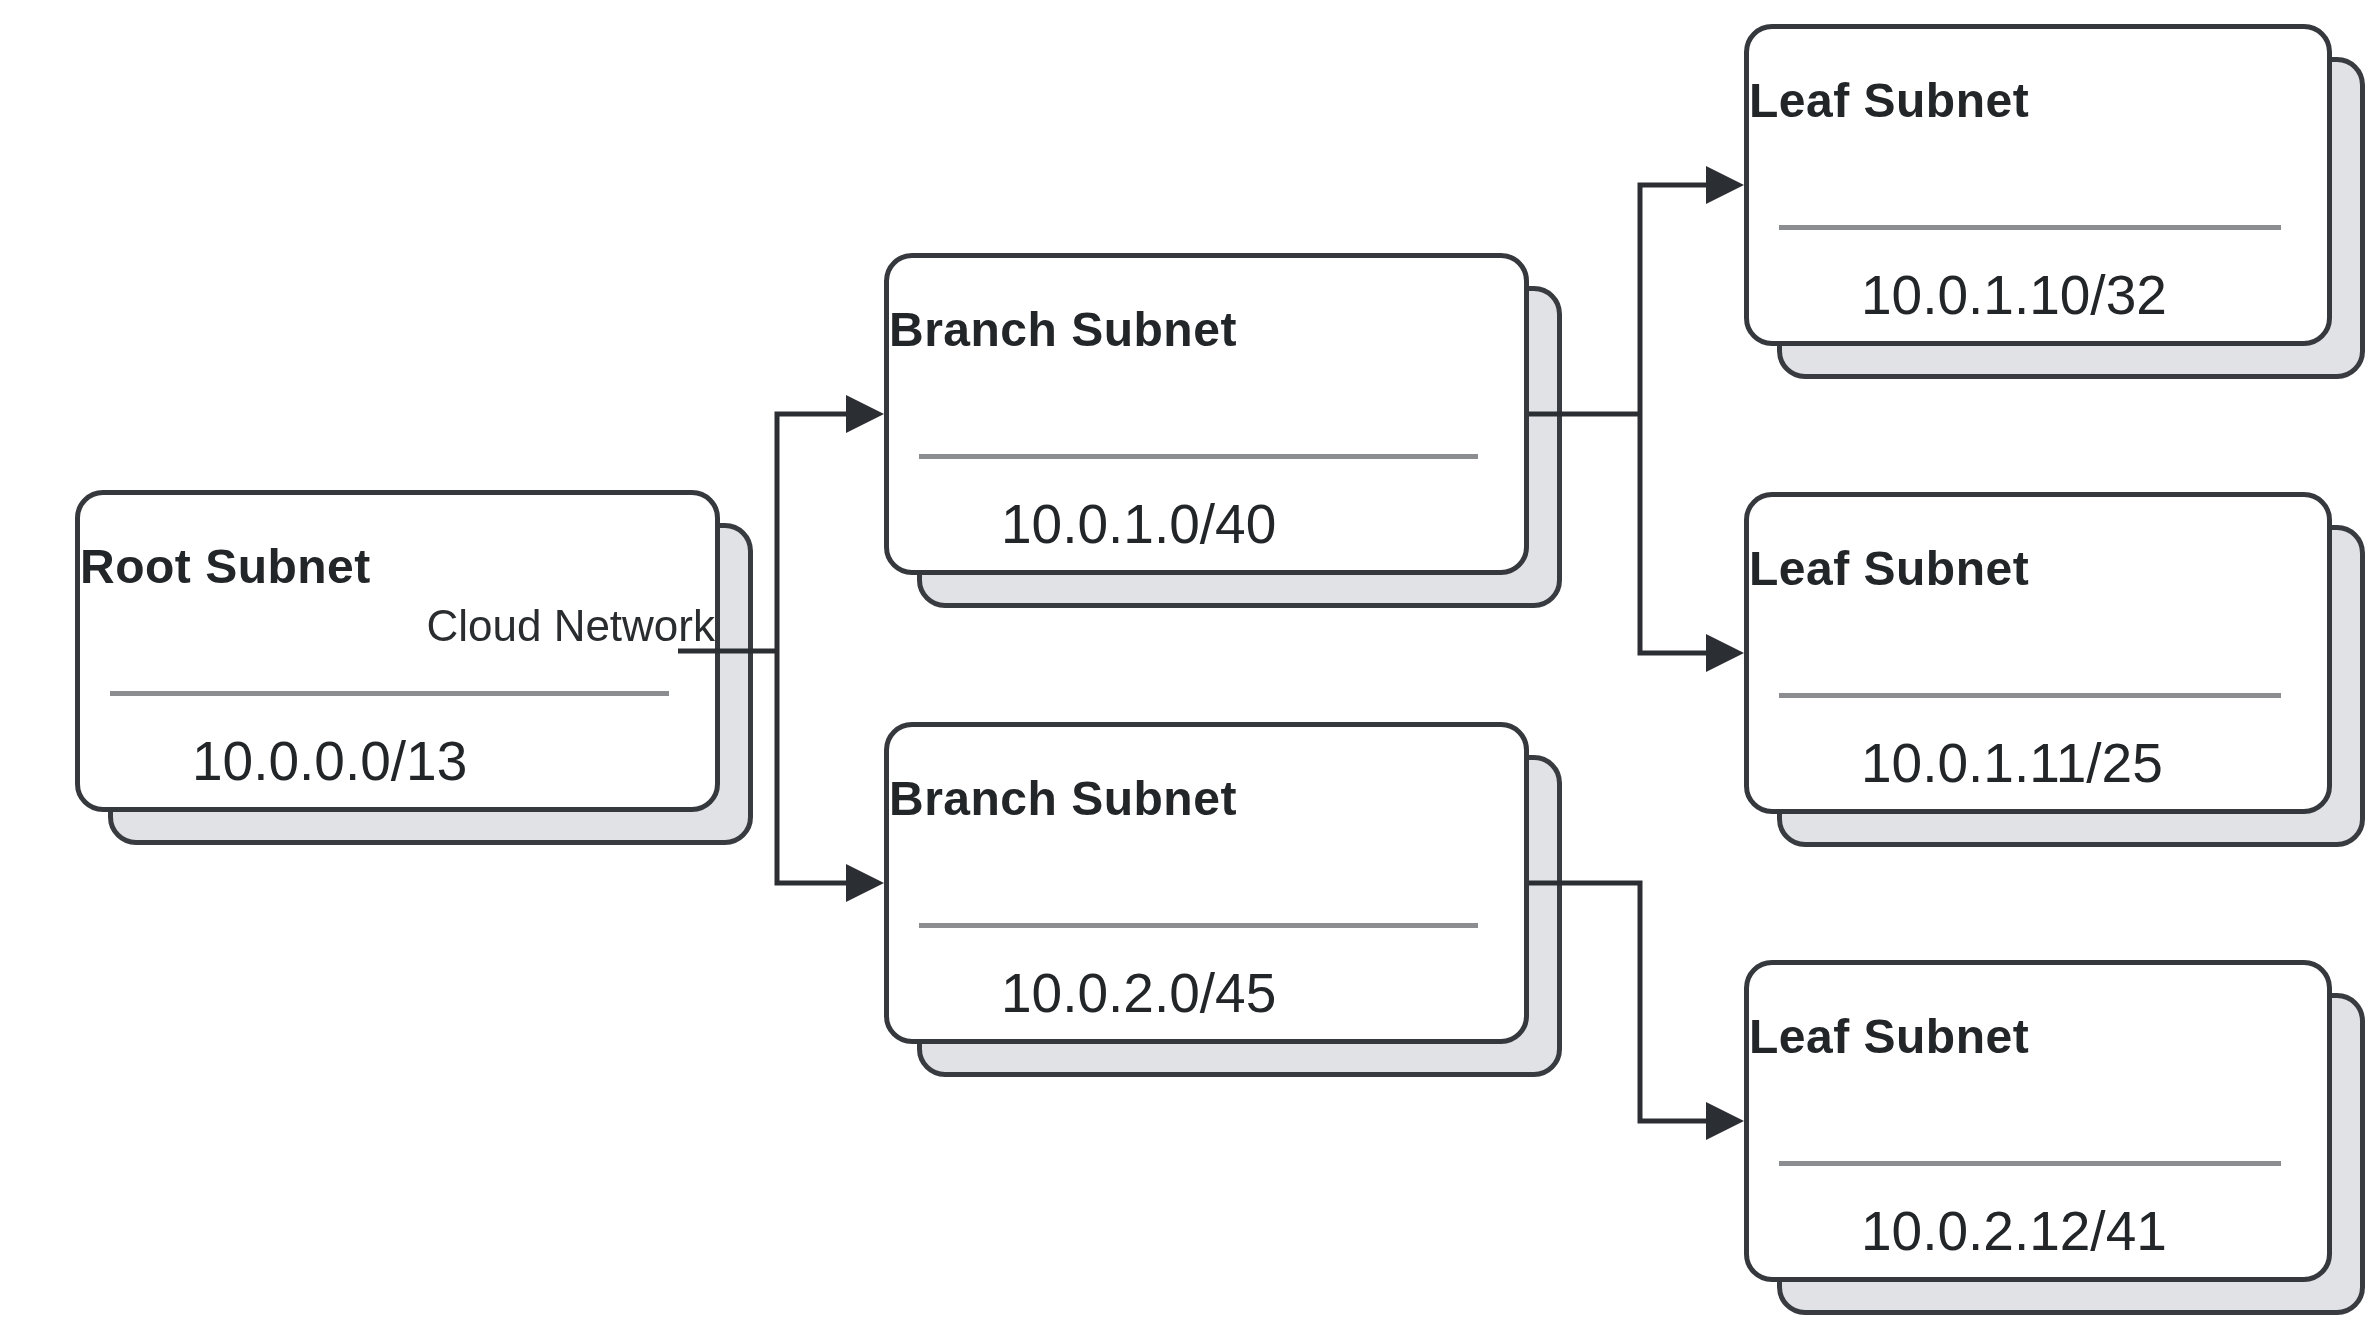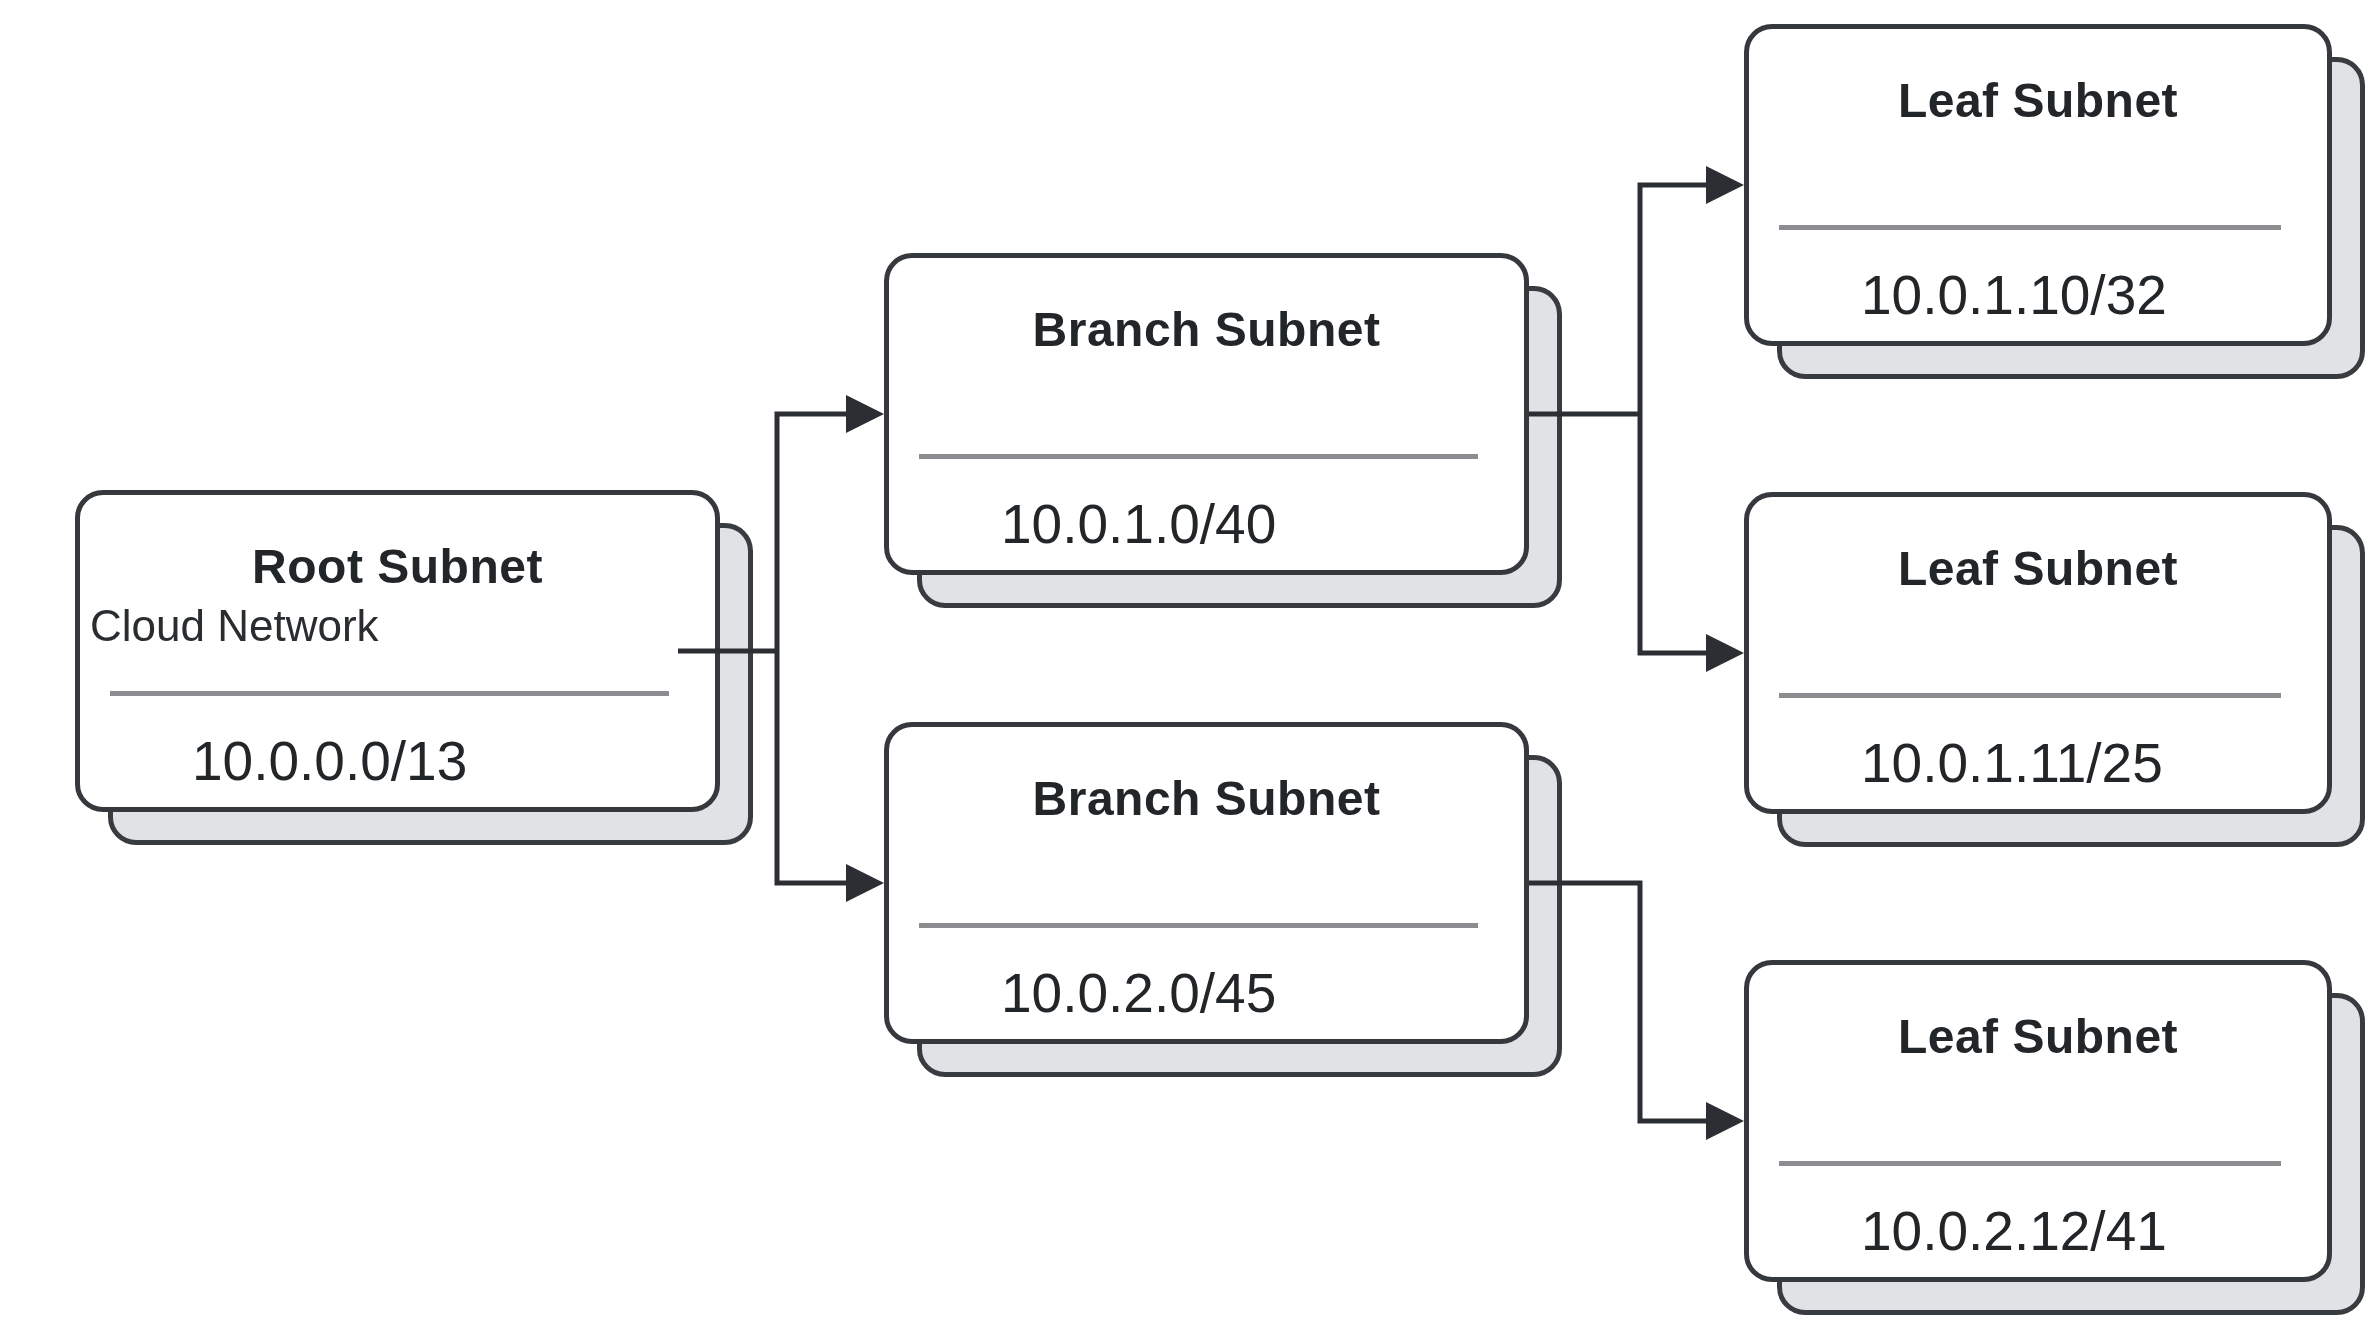--- a/index.html
+++ b/index.html
@@ -44,35 +44,33 @@
   .n-branch1 { left: 884px;  top: 253px; }
   .n-branch2 { left: 884px;  top: 722px; }
   .n-leaf1   { left: 1744px; top: 24px;  }
   .n-leaf2   { left: 1744px; top: 492px; }
   .n-leaf3   { left: 1744px; top: 960px; }
 
   .card .title {
     position: absolute;
     left: 0; right: 0;
     top: 44px;
-    text-align: center;
     font-size: 48px;
     font-weight: bold;
     color: #232629;
     letter-spacing: 0.5px;
   }
   .card .subtitle {
     position: absolute;
     left: 0; right: 0;
     top: 106px;
-    text-align: left;
+    text-align: right;
     font-size: 44px;
     font-weight: normal;
     color: #2a2d30;
-    padding-left: 10px;
   }
   .card .divider {
     position: absolute;
     left: 30px; right: 46px;
     top: 196px;
     height: 5px;
     background: #8b8d90;
   }
   .card .cidr {
     position: absolute;

